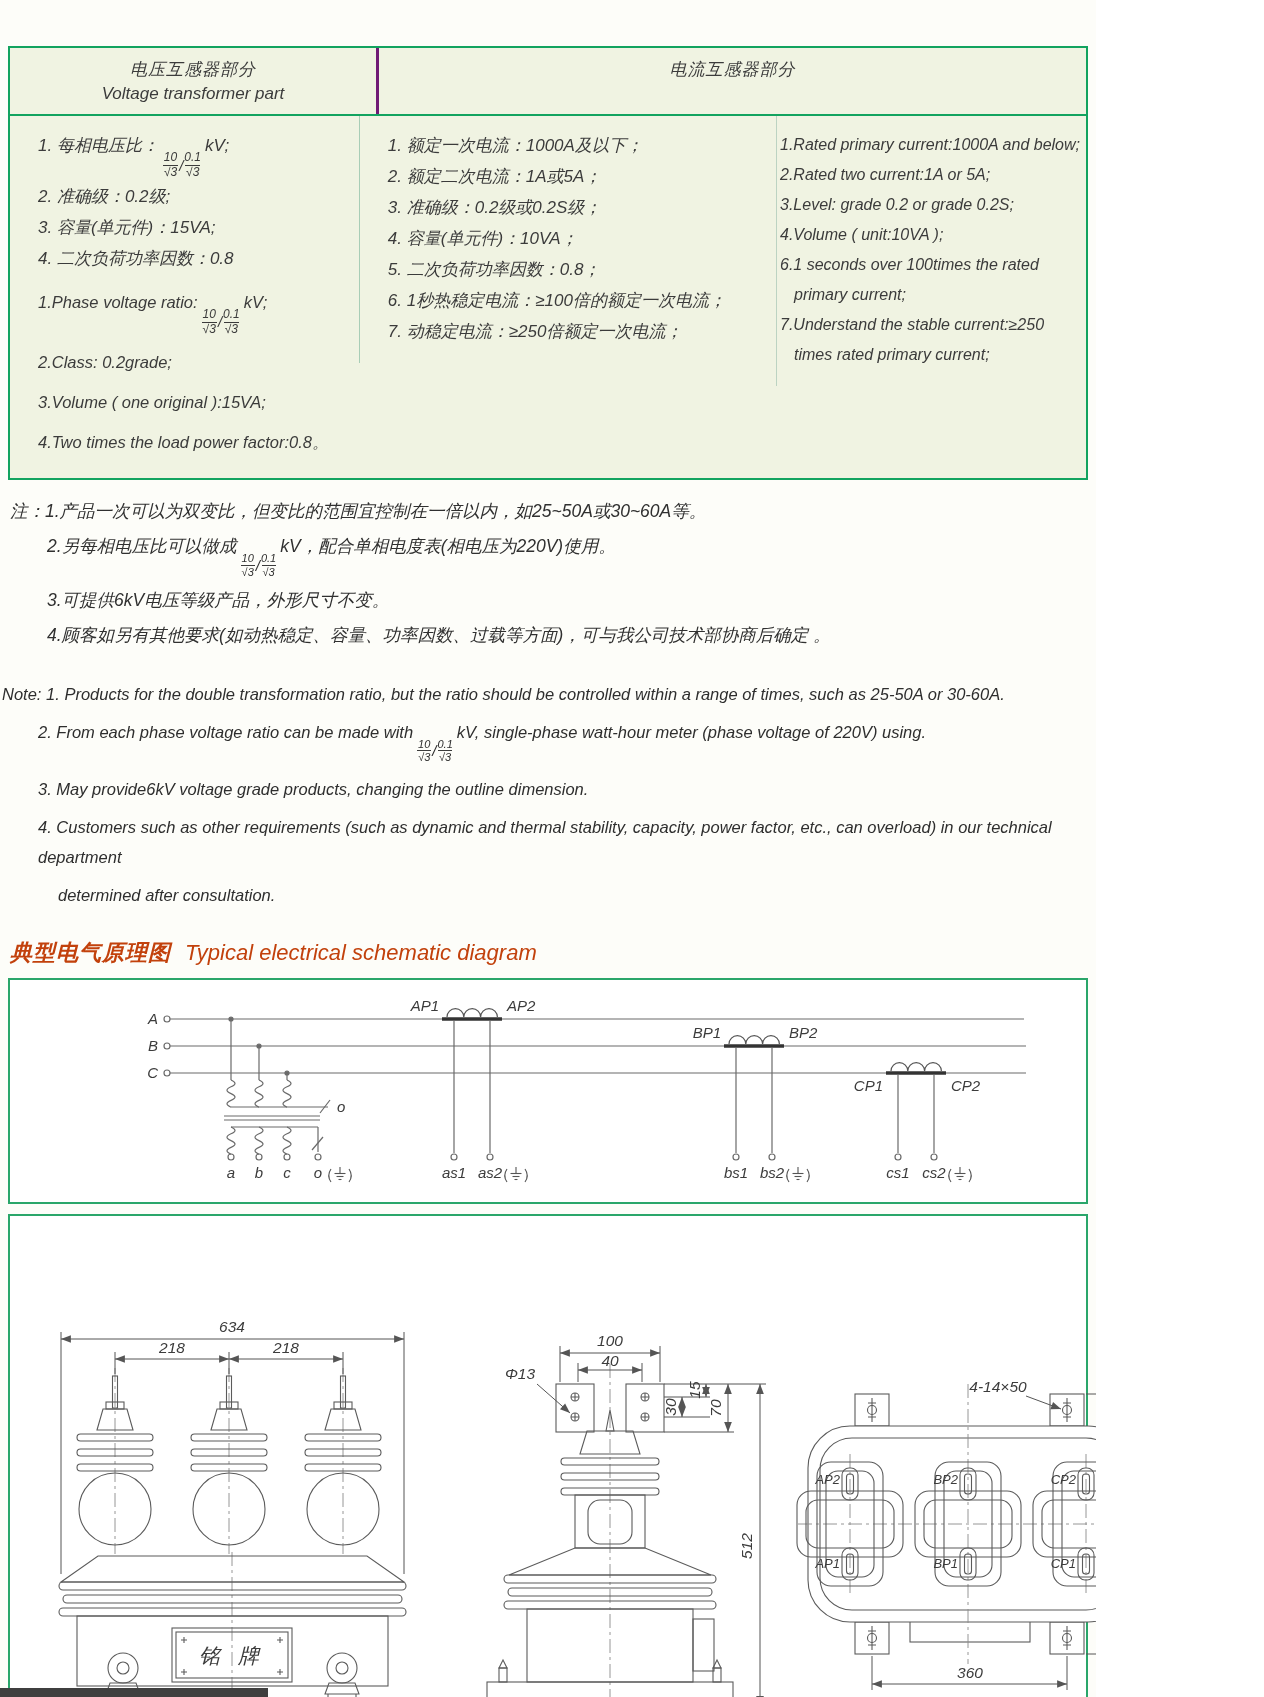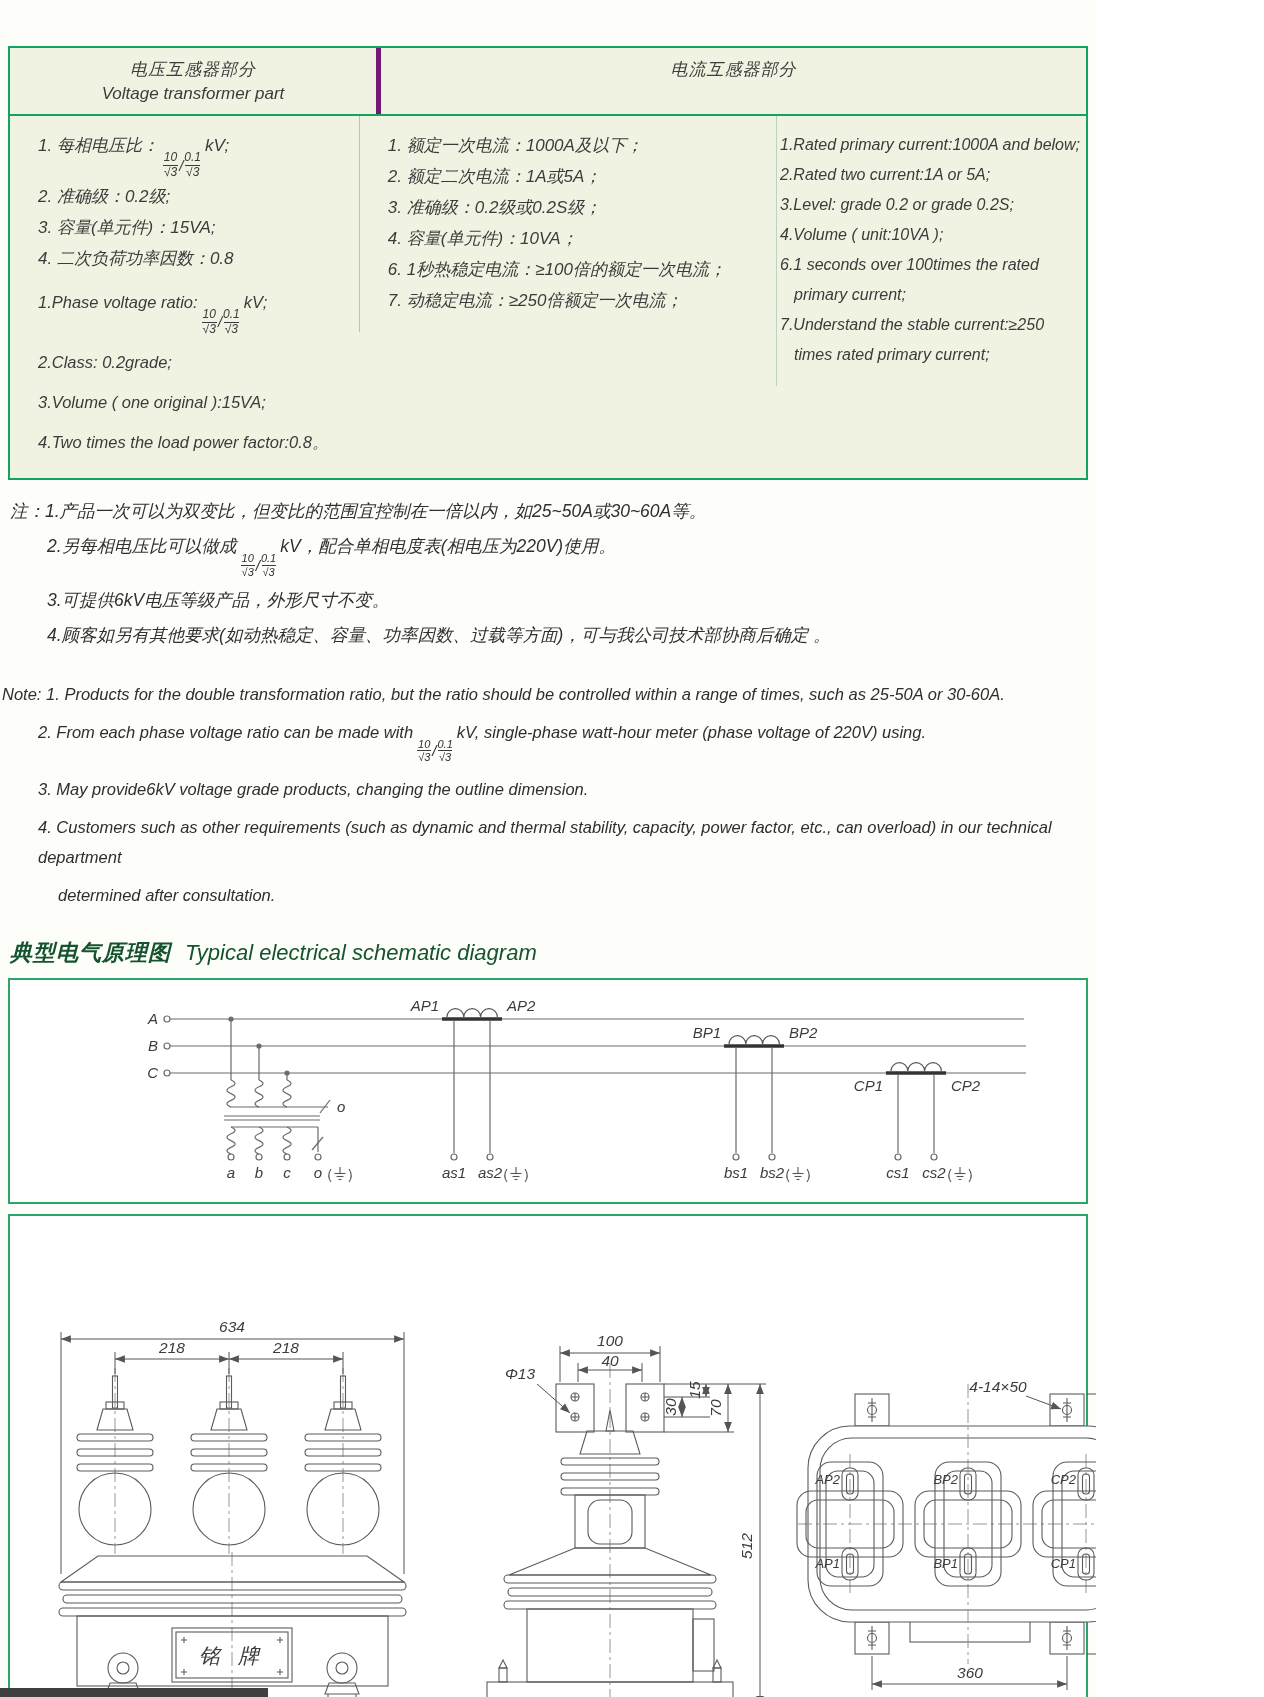--- a/index.html
+++ b/index.html
@@ -6,21 +6,21 @@
   html,body { background:#ffffff; }
   body { font-family:"Liberation Sans","DejaVu Sans",sans-serif; color:#3b3b3b; }
   .page { position:relative; width:1096px; height:1697px; background:#fdfdf9; overflow:hidden;font-style:italic; }
 
   
   .spec-table { margin:46px 8px 0 8px; border:2px solid #12a35f; background:#f0f3e2; }
   .thead { display:flex; border-bottom:2px solid #12a35f; }
   .th { padding:10px 4px 8px 4px; text-align:center; font-size:17px; line-height:24px; }
   .th .cn { letter-spacing:1px; }
   .th-left { width:366px; }
-  .th-right { flex:1; border-left:5px solid #701a75; }
+  .th-right { flex:1; border-left:3px solid #701a75; }
   .tbody { display:flex; align-items:flex-start; }
   .cell { padding:14px 6px 16px 20px; }
   .cell-voltage { width:366px; padding-left:28px; }
   .cell-current-cn { width:438px; border-left:1px solid #a8cdb6; padding-left:28px; }
   .cell-current-en { flex:1; border-left:1px solid #bcd3c2; padding-left:3px; }
   .cn-row { font-size:17px; line-height:31px; white-space:nowrap; }
   .en-row { font-size:16.5px; line-height:40px; white-space:nowrap; }
   .cell-voltage .en-block { margin-top:8px; }
   .cur-en-row { font-size:16px; line-height:30px; white-space:nowrap; }
   .cur-en-row.cont { padding-left:14px; }
@@ -35,21 +35,21 @@
   
   .notes-cn { margin:14px 10px 0 10px; font-size:17.5px; color:#303030; }
   .notes-cn .note-row { line-height:35px; }
   .notes-cn .ind { padding-left:37px; }
   .notes-en { margin:26px 10px 0 2px; font-size:16.5px; color:#2e2e2e; }
   .notes-en .note-row { line-height:30px; margin-bottom:8px; }
   .notes-en .ind { padding-left:36px; }
   .notes-en .ind2 { padding-left:56px; }
 
   
-  .sec-title { margin:28px 0 0 10px; font-size:22px; color:#14532d; }
+  .sec-title { margin:28px 0 0 10px; font-size:22px; color:#c2410c; }
   .sec-title .cn { font-weight:bold; letter-spacing:1px; }
   .sec-title .en { margin-left:14px; }
 
   
   .frame { margin:10px 8px 0 8px; border:2px solid #2aa66a; background:#ffffff; }
   svg text { font-family:"Liberation Sans","DejaVu Sans",sans-serif; }
   .cl { stroke:#8a8a8a; stroke-width:0.9; stroke-dasharray:14 4 3 4; }
 
   .footer-cut { position:absolute; left:0; bottom:0; width:268px; height:9px; background:#3f3f3f; }
 </style>
@@ -107,20 +107,21 @@
           <div class="en-row">3.Volume ( one original ):15VA;</div>
           <div class="en-row">4.Two times the load power factor:0.8。</div>
         </div>
       </div>
 
       <div class="cell cell-current-cn">
         <div class="cn-row">1. 额定一次电流：1000A及以下；</div>
         <div class="cn-row">2. 额定二次电流：1A或5A；</div>
         <div class="cn-row">3. 准确级：0.2级或0.2S级；</div>
         <div class="cn-row">4. 容量(单元件)：10VA；</div>
+        <div class="cn-row">5. 二次负荷功率因数：0.8；</div>
         <div class="cn-row">6. 1秒热稳定电流：≥100倍的额定一次电流；</div>
         <div class="cn-row">7. 动稳定电流：≥250倍额定一次电流；</div>
       </div>
 
       <div class="cell cell-current-en">
         <div class="cur-en-row">1.Rated primary current:1000A and below;</div>
         <div class="cur-en-row">2.Rated two current:1A or 5A;</div>
         <div class="cur-en-row">3.Level: grade 0.2 or grade 0.2S;</div>
         <div class="cur-en-row">4.Volume ( unit:10VA );</div>
         <div class="cur-en-row">6.1 seconds over 100times the rated</div>

